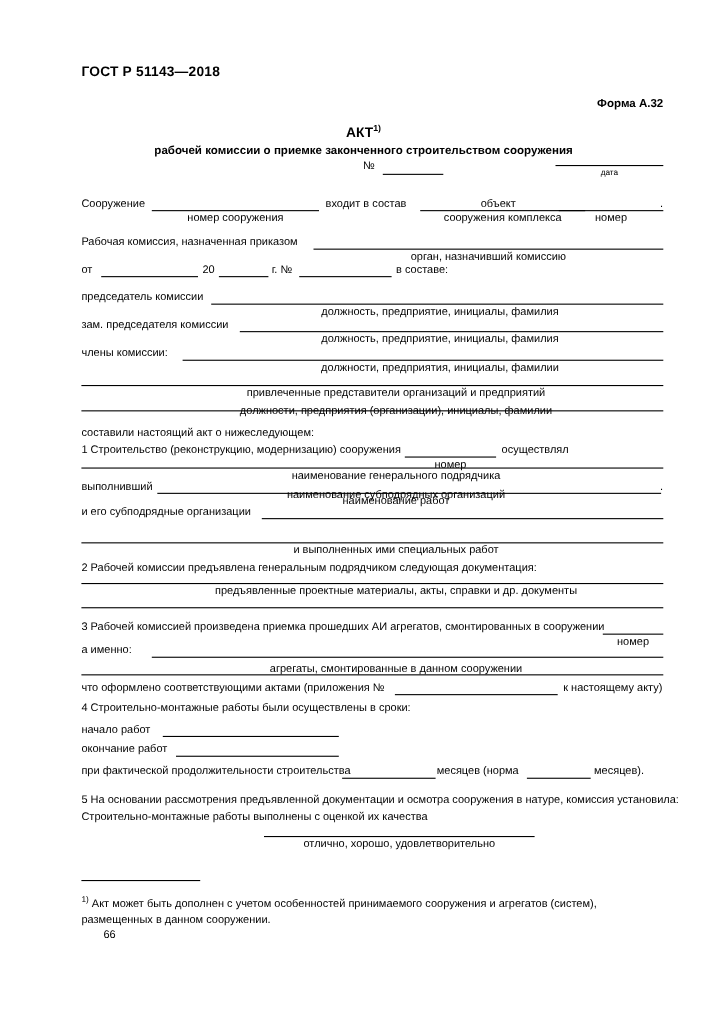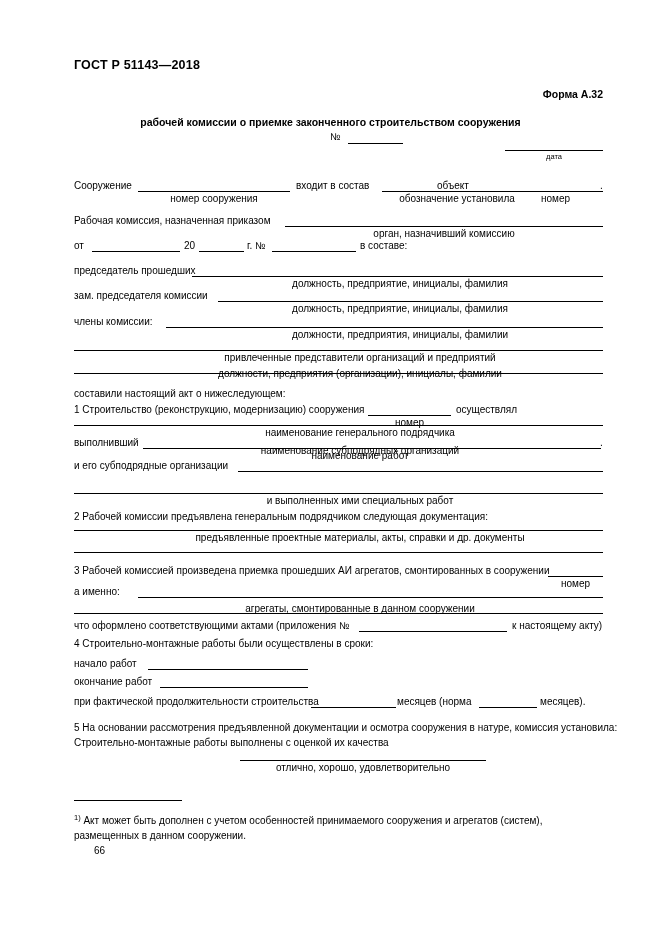--- a/index.html
+++ b/index.html
@@ -144,56 +144,57 @@
 </style>
 </head>
 <body>
 
 <div class="page">
 
   <div class="std-header">ГОСТ Р 51143—2018</div>
   <div class="form-code">Форма А.32</div>
 
   <div class="title-block">
+    <div class="title-main"><span>АКТ</span><sup>1)</sup></div>
     <div class="title-sub">рабочей комиссии о приемке законченного строительством сооружения</div>
     <div class="num-row">
       <span class="num-label">№</span>
       <span class="num-line"></span>
     </div>
   </div>
 
   <div class="rule date-line"></div>
   <div class="date-cap">дата</div>
 
   <div class="body">
 
     <div class="ln" style="left:74px; top:180px;">Сооружение</div>
     <div class="rule" style="left:138px; top:191px; width:152px;"></div>
     <div class="cap" style="left:138px; top:193px; width:152px;">номер сооружения</div>
     <div class="ln" style="left:296px; top:180px;">входит в состав</div>
     <div class="rule" style="left:382px; top:191px; width:150px;"></div>
-    <div class="cap" style="left:382px; top:193px; width:150px;">обозначение установила</div>
+    <div class="cap" style="left:382px; top:193px; width:150px;">сооружения комплекса</div>
     <div class="ln" style="left:437px; top:180px;">объект</div>
     <div class="rule" style="left:508px; top:191px; width:95px;"></div>
     <div class="cap" style="left:508px; top:193px; width:95px;">номер</div>
     <div class="ln" style="left:600px; top:180px;">.</div>
 
     <div class="ln" style="left:74px; top:215px;">Рабочая комиссия, назначенная приказом</div>
     <div class="rule" style="left:285px; top:226px; width:318px;"></div>
     <div class="cap" style="left:285px; top:228px; width:318px;">орган, назначивший комиссию</div>
 
     <div class="ln" style="left:74px; top:240px;">от</div>
     <div class="rule" style="left:92px; top:251px; width:88px;"></div>
     <div class="ln" style="left:184px; top:240px;">20</div>
     <div class="rule" style="left:199px; top:251px; width:45px;"></div>
     <div class="ln" style="left:247px; top:240px;">г. №</div>
     <div class="rule" style="left:272px; top:251px; width:84px;"></div>
     <div class="ln" style="left:360px; top:240px;">в составе:</div>
 
-    <div class="ln" style="left:74px; top:265px;">председатель прошедших</div>
+    <div class="ln" style="left:74px; top:265px;">председатель комиссии</div>
     <div class="rule" style="left:192px; top:276px; width:411px;"></div>
     <div class="cap" style="left:260px; top:278px; width:280px;">должность, предприятие, инициалы, фамилия</div>
 
     <div class="ln" style="left:74px; top:290px;">зам. председателя комиссии</div>
     <div class="rule" style="left:218px; top:301px; width:385px;"></div>
     <div class="cap" style="left:260px; top:303px; width:280px;">должность, предприятие, инициалы, фамилия</div>
 
     <div class="ln" style="left:74px; top:316px;">члены комиссии:</div>
     <div class="rule" style="left:166px; top:327px; width:437px;"></div>
     <div class="cap" style="left:260px; top:329px; width:280px;">должности, предприятия, инициалы, фамилии</div>

